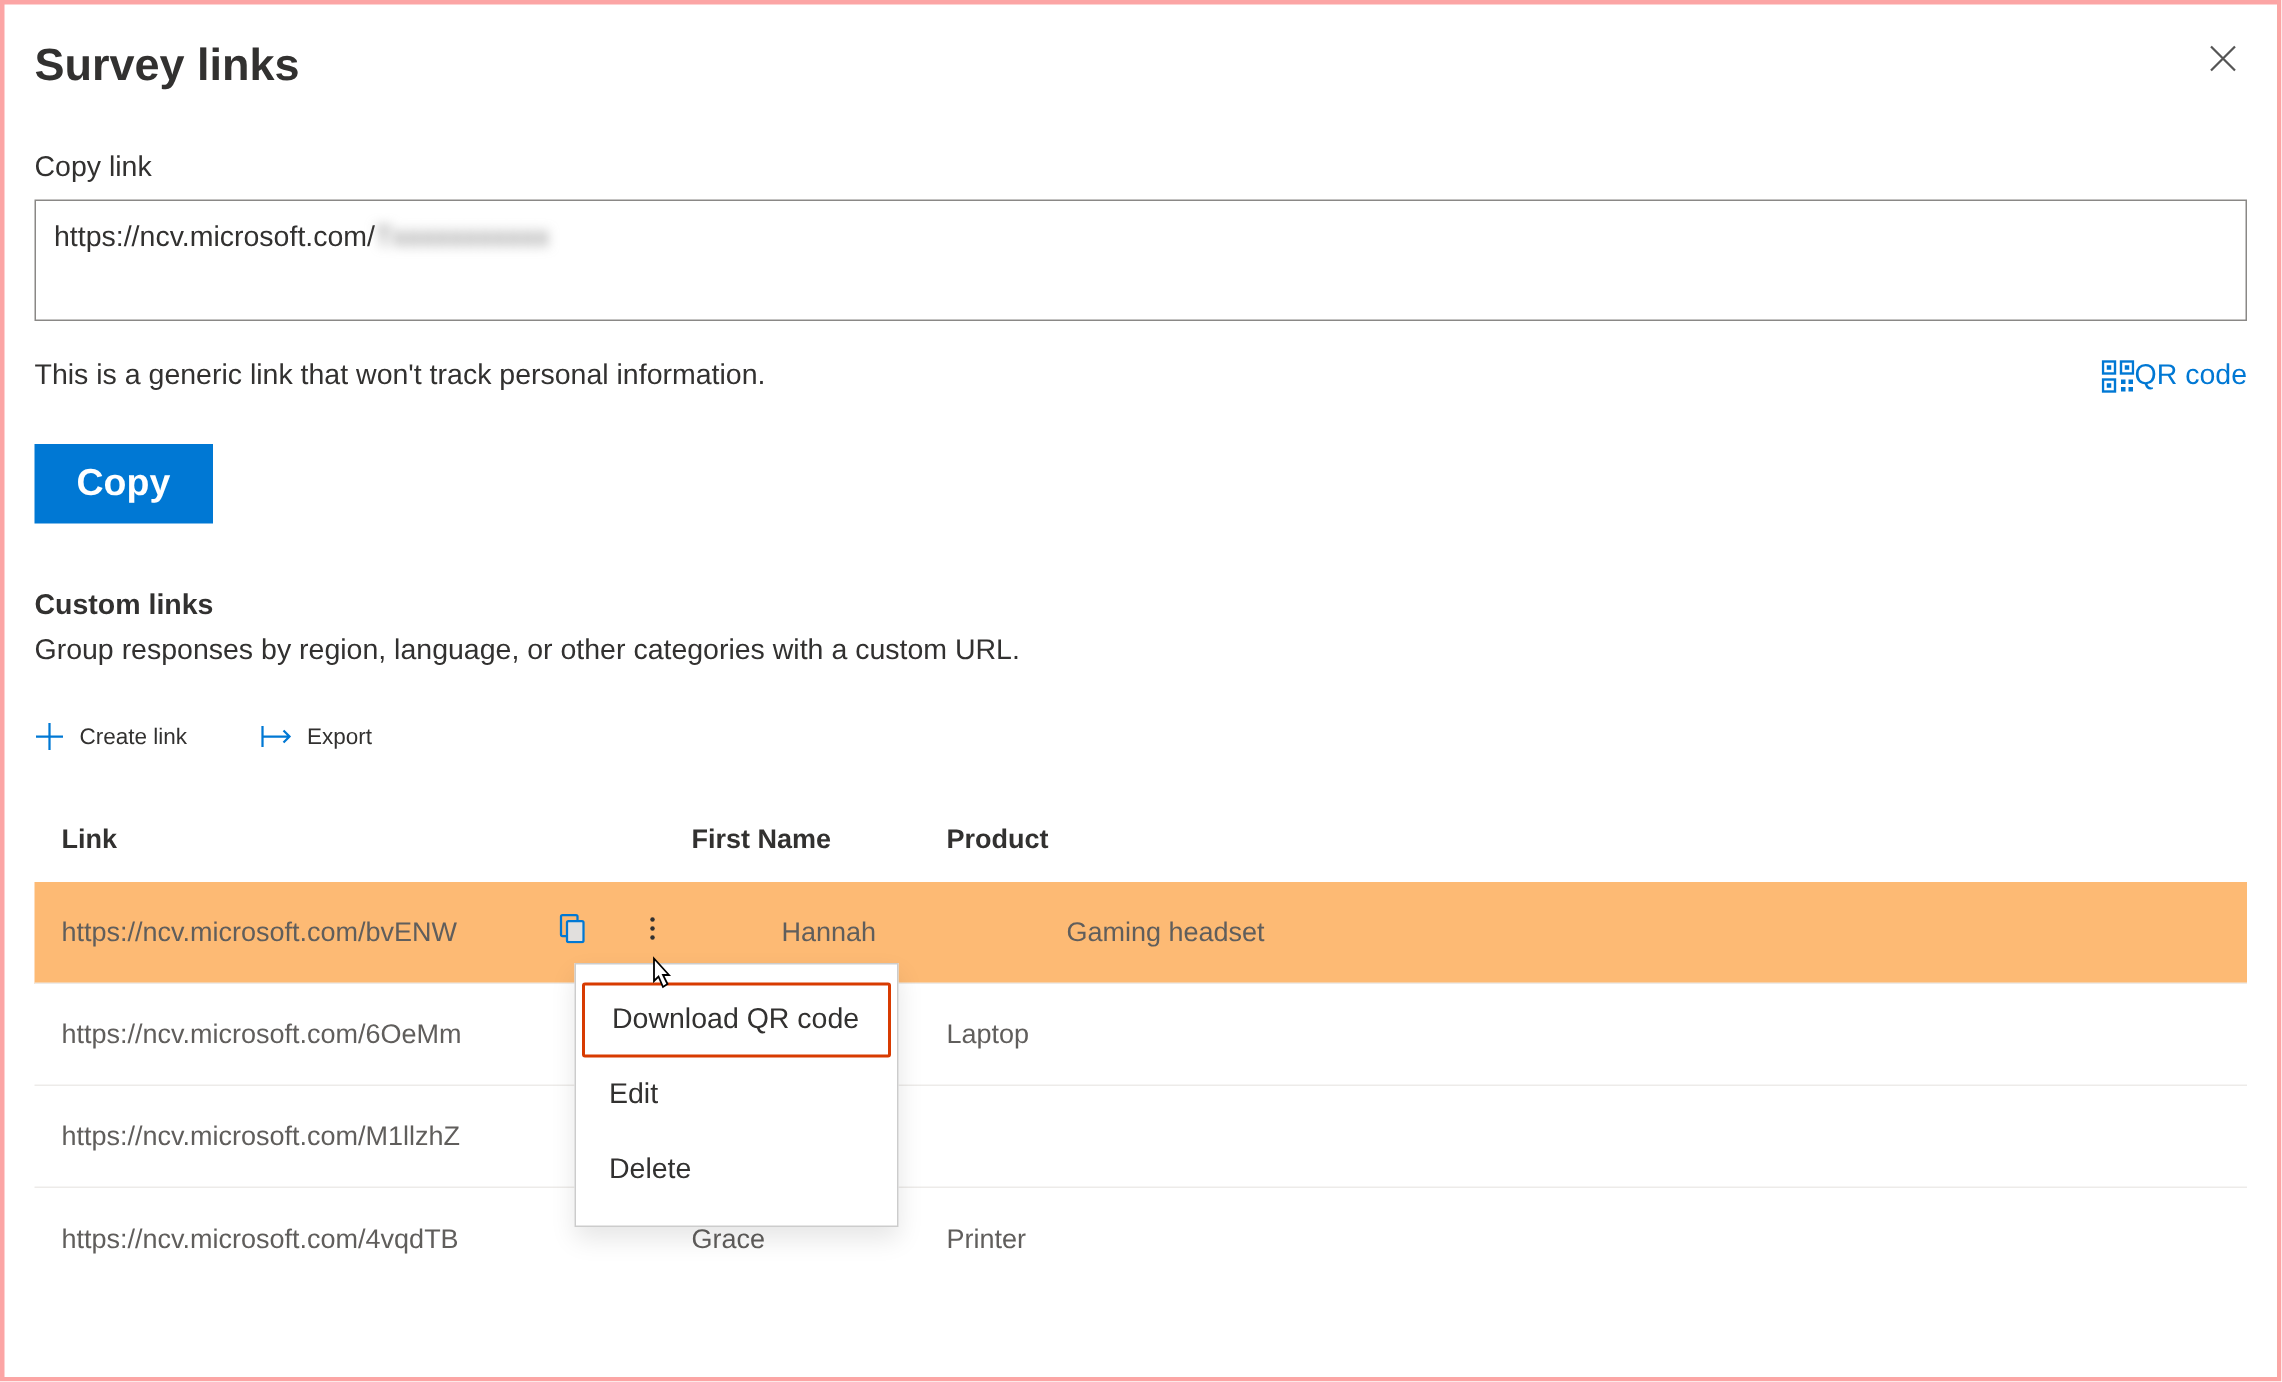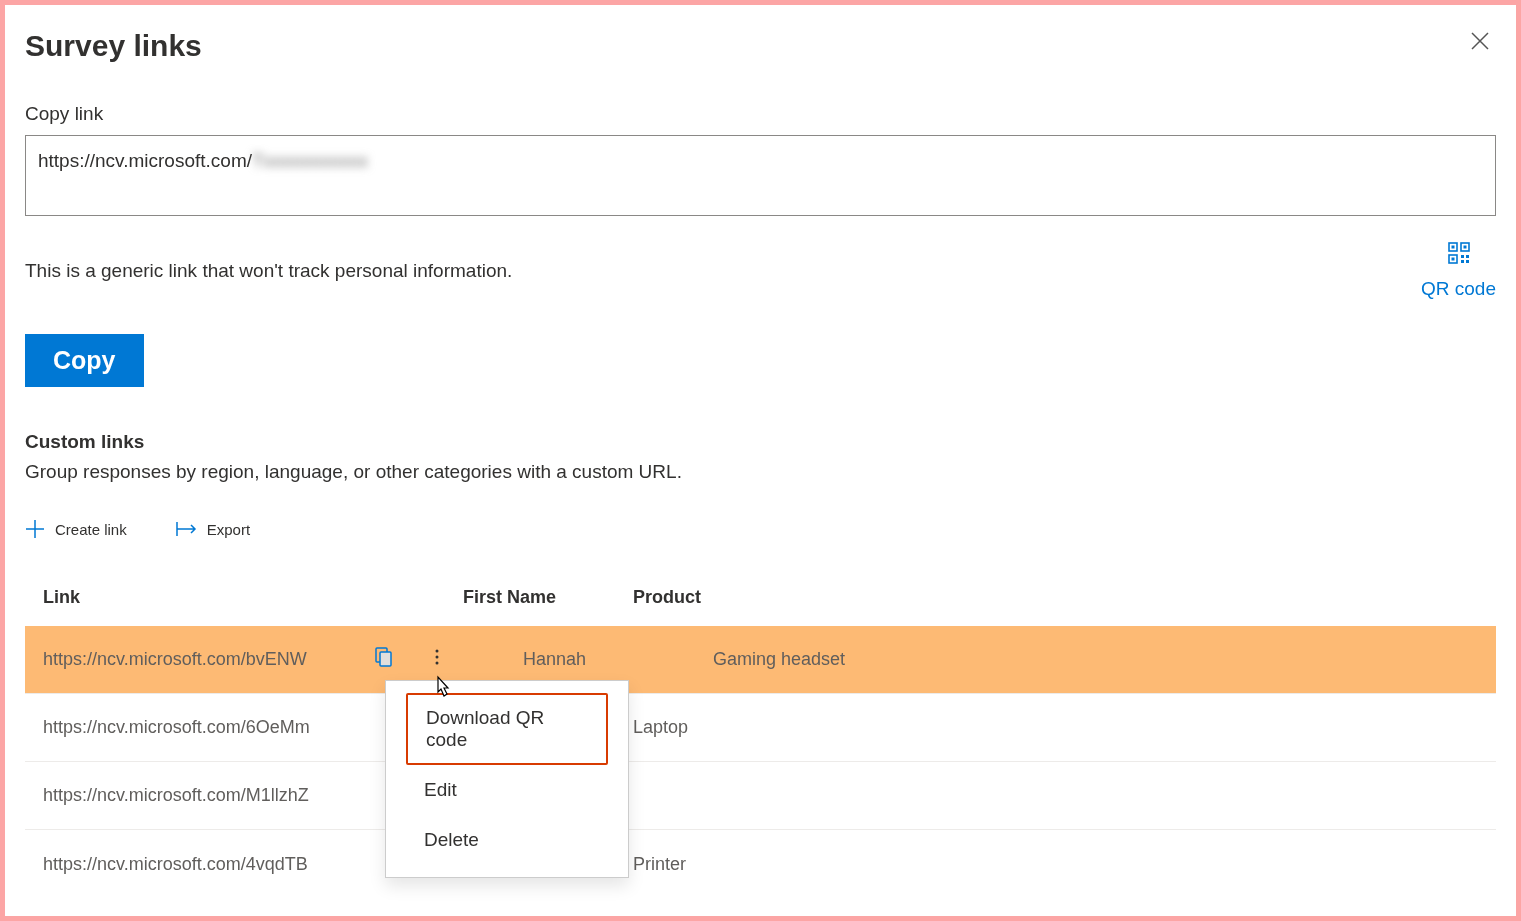--- a/index.html
+++ b/index.html
@@ -1,20 +1,20 @@
 <!DOCTYPE html>
 <html><head>
 <meta charset="utf-8">
 <style>
   * { box-sizing: border-box; font-family: "Segoe UI", -apple-system, BlinkMacSystemFont, sans-serif; }
   body { margin: 0; background: #fff; }
   .panel {
     width: 1521px;
     height: 921px;
-    border: 5px solid #fca5a5;
+    border: 3px solid #fca5a5;
     position: relative;
     padding: 24px 20px;
     overflow: hidden;
   }
   .close-btn {
     position: absolute;
     top: 24px;
     right: 24px;
     width: 24px; height: 24px;
     display: flex; align-items: center; justify-content: center;
@@ -55,23 +55,22 @@
   }
   .help-text {
     font-size: 19px;
     color: #323130;
   }
   .qr-link {
     color: #0078d4;
     font-size: 19px;
     display: flex;
     align-items: center;
-    gap: 14px;
-    cursor: pointer;
-    flex-direction: column;
+    gap: 0;
+    cursor: pointer;
   }
   .copy-btn {
     margin-top: 34px;
     background: #0078d4;
     color: #fff;
     border: none;
     font-size: 25px;
     font-weight: 600;
     padding: 12px 28px;
     cursor: pointer;
@@ -140,26 +139,26 @@
   }
   .copy-icon { color: #0078d4; cursor: pointer; }
   .more-icon { color: #323130; cursor: pointer; position: relative; }
   .first-name { color: #605e5c; }
   .product { color: #605e5c; }
 
   .context-menu {
     position: absolute;
     top: 54px;
     left: 360px;
-    width: 244px;
+    width: 216px;
     background: #fff;
     border: 1px solid #ccc;
     box-shadow: 0 8px 16px rgba(0,0,0,0.1);
     z-index: 10;
-    padding: 12px 16px;
+    padding: 12px 0;
   }
   .context-menu .menu-item {
     padding: 14px 22px;
     font-size: 19px;
     color: #323130;
     cursor: pointer;
   }
   .context-menu .menu-item.highlight {
     border: 2px solid #d83b01;
     border-radius: 2px;

